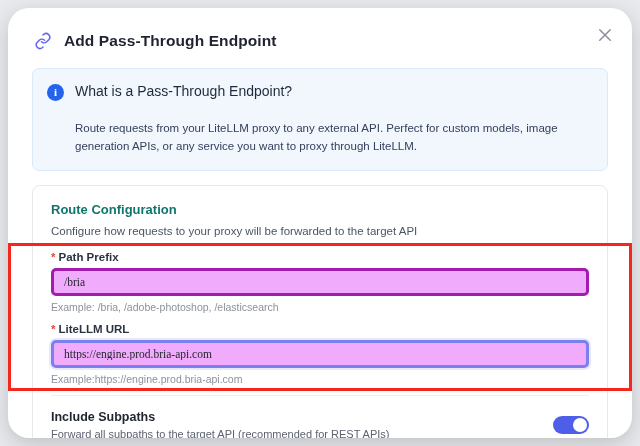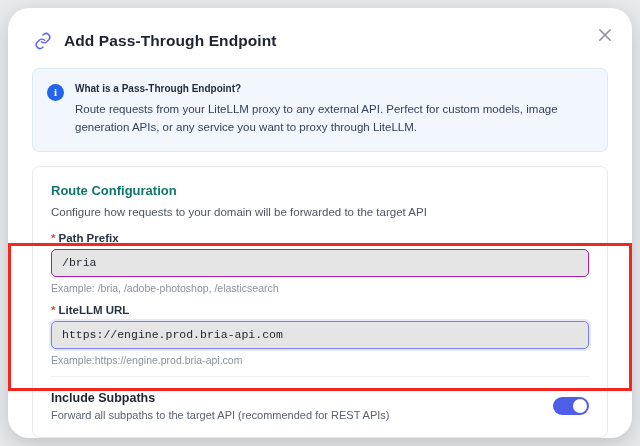--- a/index.html
+++ b/index.html
@@ -79,24 +79,24 @@
     font-size: 11px;
     font-weight: bold;
     font-family: "Liberation Serif", serif;
     line-height: 17px;
     text-align: center;
     flex: 0 0 auto;
     margin-right: 11px;
     margin-top: 1px;
   }
   .info-title {
-    font-size: 10px;
-    font-weight: bold;
+    font-size: 14px;
+    font-weight: normal;
     color: #1e293b;
-    margin-bottom: 7px;
+    margin-bottom: 21px;
   }
   .info-text {
     font-size: 11.5px;
     color: #33415a;
     line-height: 1.55;
     max-width: 520px;
   }
 
   .section {
     margin-top: 14px;
@@ -122,28 +122,28 @@
   .field-label {
     font-size: 11.5px;
     color: #2b3342;
     font-weight: bold;
     margin-bottom: 5px;
   }
   .req { color: #e4483a; margin-right: 3px; }
   .text-input {
     width: 100%;
     height: 28px;
-    border: 1px solid #a21caf;
+    border: 3px solid #a21caf;
     border-radius: 5px;
     font-size: 11.5px;
     color: #22272f;
     padding: 0 10px;
     box-sizing: border-box;
-    font-family: Liberation Mono, monospace;
-    background: #e5e5e5;
+    font-family: Liberation Serif, serif;
+    background: #f0abfc;
     outline: none;
   }
   .text-input.focused {
     border-color: #7b7ff0;
     box-shadow: 0 0 0 2px rgba(123,127,240,0.18);
   }
   .hint {
     font-size: 10.5px;
     color: #8b919c;
     margin-top: 5px;
@@ -224,21 +224,21 @@
     <div class="info-box">
       <div class="info-icon">i</div>
       <div>
         <div class="info-title">What is a Pass-Through Endpoint?</div>
         <div class="info-text">Route requests from your LiteLLM proxy to any external API. Perfect for custom models, image generation APIs, or any service you want to proxy through LiteLLM.</div>
       </div>
     </div>
 
     <div class="section">
       <div class="section-title">Route Configuration</div>
-      <div class="section-desc">Configure how requests to your domain will be forwarded to the target API</div>
+      <div class="section-desc">Configure how requests to your proxy will be forwarded to the target API</div>
 
       <div class="field">
         <div class="field-label">
           <span class="req">*</span><span>Path Prefix</span>
         </div>
         <input class="text-input" type="text" value="/bria" style="">
         <div class="hint">Example: /bria, /adobe-photoshop, /elasticsearch</div>
       </div>
 
       <div class="field">

